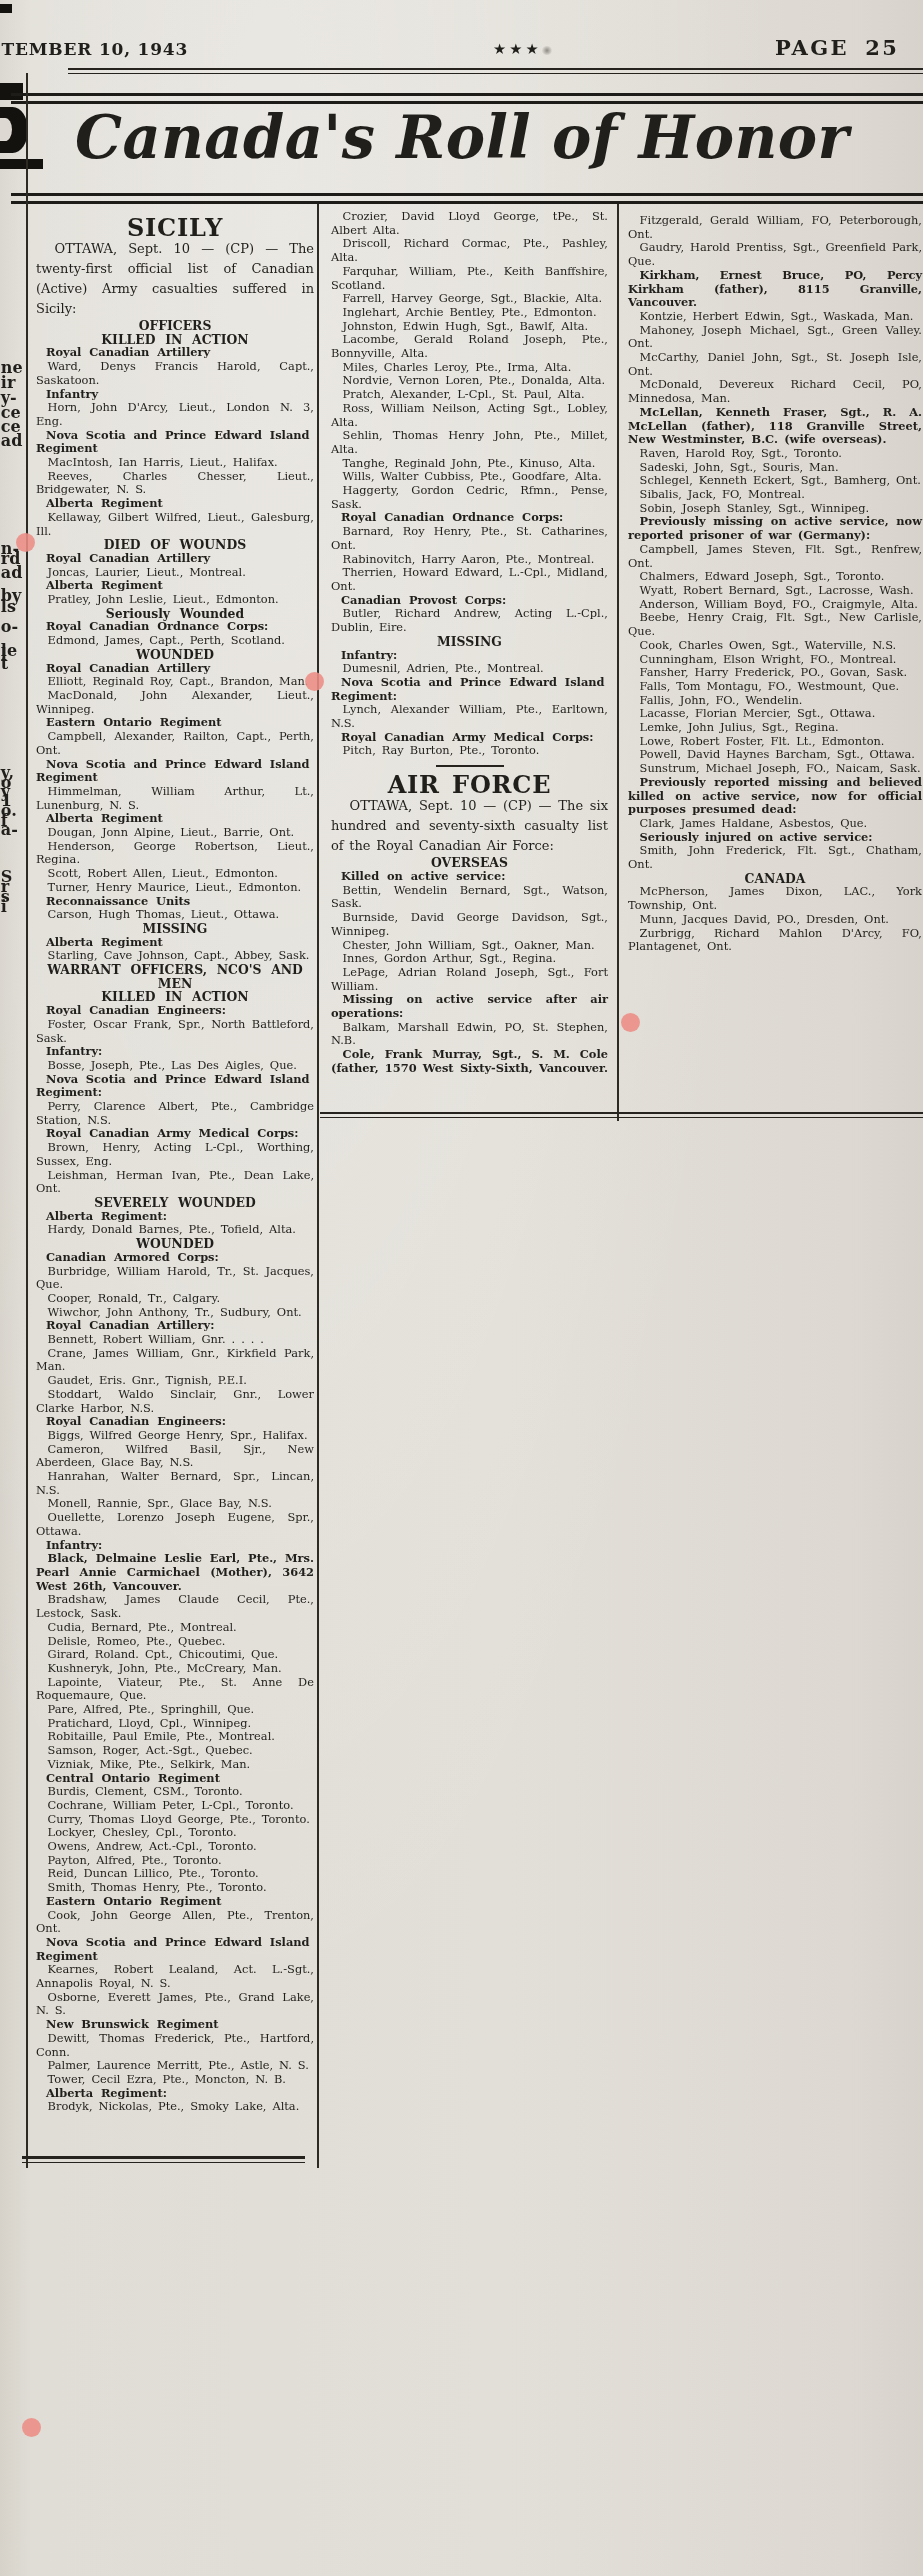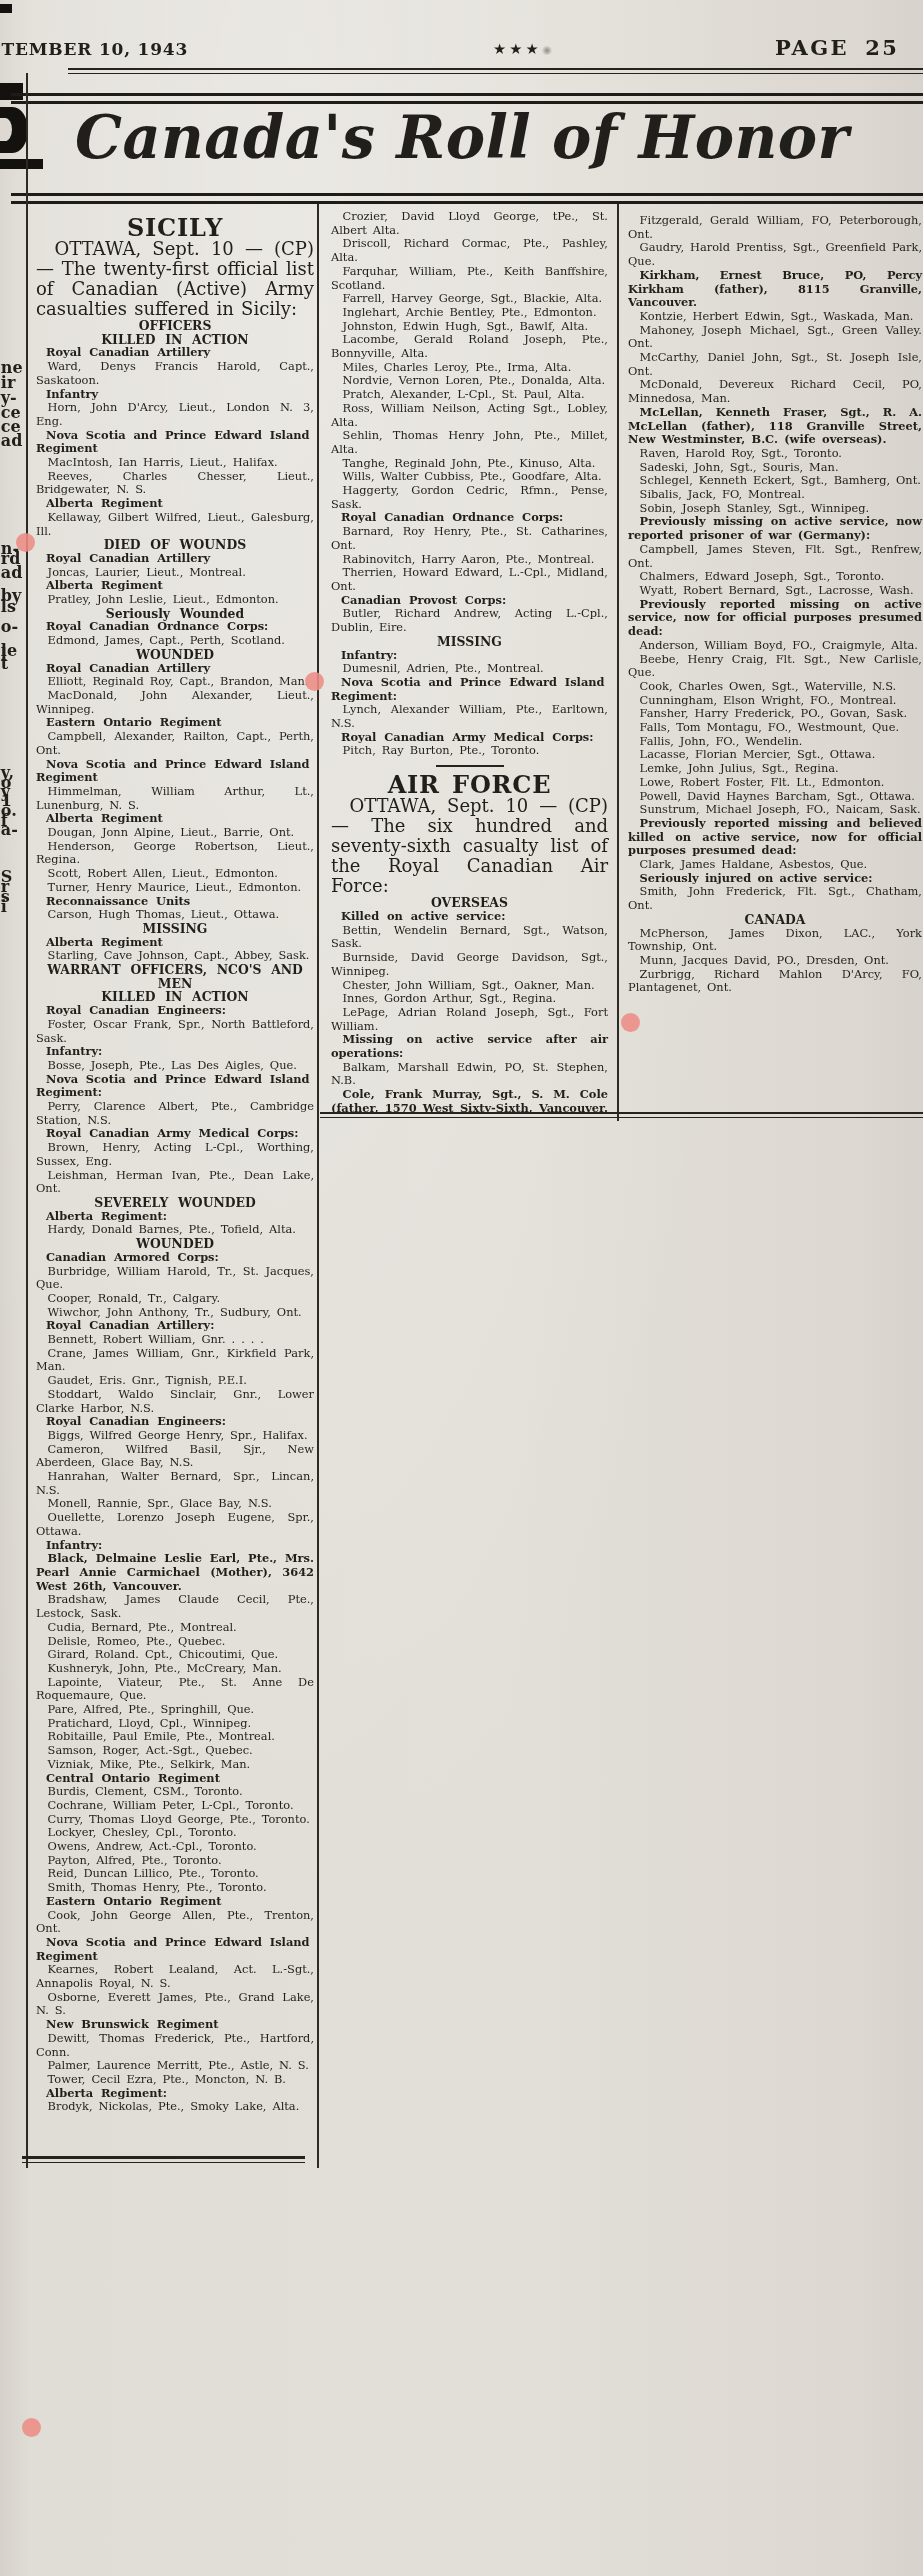--- a/index.html
+++ b/index.html
@@ -25,21 +25,21 @@
   .col{position:absolute;text-align:justify;font-size:11.4px;line-height:13.7px;word-spacing:2.3px;}
   #c1{left:36px;top:216px;width:278px;}
   #c2{left:331px;top:210px;width:277px;}
   #c3{left:628px;top:214px;width:294px;}
   .col p{margin:0;padding:0;}
   .blk-e,.blk-eb,.blk-up{text-indent:11.6px;}
   .blk-eb,.blk-up,.blk-u{font-weight:bold;}
   .blk-u{text-indent:10px;word-spacing:3.9px;text-align:left;}
   .blk-c{text-align:center;font-weight:bold;font-size:12.4px;margin:2.3px 0;word-spacing:5.4px;text-indent:0;}
   .blk-h1{font-weight:bold;font-size:24px;line-height:23px;margin:5.4px 0 2.3px 0;text-indent:0;text-align:center;letter-spacing:0.8px;word-spacing:3.1px;}
-  .blk-lead{font-size:18px;line-height:20px;text-indent:18.5px;margin:1.5px 0 2.3px 0;word-spacing:1.5px;}
+  .blk-lead{font-size:13px;line-height:20px;text-indent:18.5px;margin:1.5px 0 2.3px 0;word-spacing:1.5px;}
   
   .frag{position:absolute;left:0.8px;font-weight:bold;font-size:16px;line-height:11.6px;}
   .edge-black{position:absolute;background:#14120f;}
   #glyph-bowl{position:absolute;left:0;top:107px;width:28px;height:46px;background:#14120f;
               border-radius:0 55% 55% 0 / 0 50% 50% 0;}
   #glyph-counter{position:absolute;left:0;top:118px;width:11.6px;height:23px;background:#ddd9d2;border-radius:0 60% 60% 0/0 50% 50% 0;}
   
   .dot{position:absolute;width:19.3px;height:19.3px;border-radius:50%;opacity:.88;}
 </style>
 </head>
@@ -253,21 +253,20 @@
       <p class="blk-eb">McLellan, Kenneth Fraser, Sgt., R. A. McLellan (father), 118 Granville Street, New Westminster, B.C. (wife overseas).</p>
       <p class="blk-e">Raven, Harold Roy, Sgt., Toronto.</p>
       <p class="blk-e">Sadeski, John, Sgt., Souris, Man.</p>
       <p class="blk-e">Schlegel, Kenneth Eckert, Sgt., Bamherg, Ont.</p>
       <p class="blk-e">Sibalis, Jack, FO, Montreal.</p>
       <p class="blk-e">Sobin, Joseph Stanley, Sgt., Winnipeg.</p>
       <p class="blk-up">Previously missing on active service, now reported prisoner of war (Germany):</p>
       <p class="blk-e">Campbell, James Steven, Flt. Sgt., Renfrew, Ont.</p>
       <p class="blk-e">Chalmers, Edward Joseph, Sgt., Toronto.</p>
       <p class="blk-e">Wyatt, Robert Bernard, Sgt., Lacrosse, Wash.</p>
-      <p class="blk-up">Previously reported missing on active service, now for official purposes presumed dead:</p>
       <p class="blk-e">Anderson, William Boyd, FO., Craigmyle, Alta.</p>
       <p class="blk-e">Beebe, Henry Craig, Flt. Sgt., New Carlisle, Que.</p>
       <p class="blk-e">Cook, Charles Owen, Sgt., Waterville, N.S.</p>
       <p class="blk-e">Cunningham, Elson Wright, FO., Montreal.</p>
       <p class="blk-e">Fansher, Harry Frederick, PO., Govan, Sask.</p>
       <p class="blk-e">Falls, Tom Montagu, FO., Westmount, Que.</p>
       <p class="blk-e">Fallis, John, FO., Wendelin.</p>
       <p class="blk-e">Lacasse, Florian Mercier, Sgt., Ottawa.</p>
       <p class="blk-e">Lemke, John Julius, Sgt., Regina.</p>
       <p class="blk-e">Lowe, Robert Foster, Flt. Lt., Edmonton.</p>

